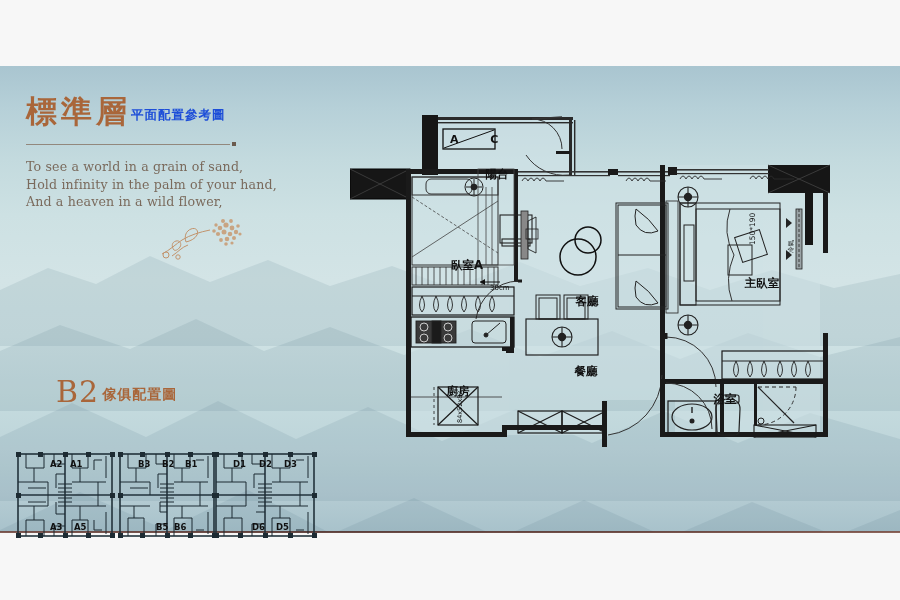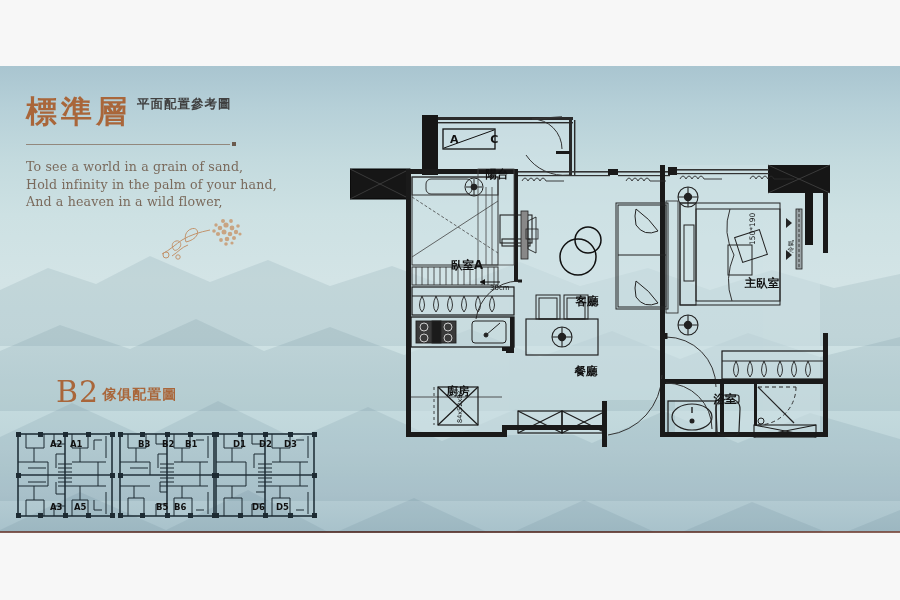--- a/index.html
+++ b/index.html
@@ -37,31 +37,31 @@
 
   #baseline {
     position:absolute; left:0; top:531px; width:900px; height:2px;
     background:linear-gradient(90deg,#6e4138,#4e2a24 35%,#5c332b 70%,#7a4a3e);
     opacity:.85;
   }
 
   
   #leftcol { position:absolute; left:26px; top:96px; width:280px; }
 
-  .title-row { display:flex; gap:6px; }
+  .title-row { display:flex; align-items:flex-end; }
   .title-main {
     font-family:"DejaVu Serif", serif;
     font-size:31px; font-weight:700; letter-spacing:4px;
     color:#a9663a;
     line-height:1;
   }
   .title-sub {
     font-family:"DejaVu Serif", serif;
     font-size:12.5px; font-weight:700; letter-spacing:1px;
-    color:#404040; padding-bottom:3px;
+    color:#1d4ed8; padding-bottom:3px;
   }
 
   .divider { position:relative; margin-top:15px; width:210px; height:6px; }
   .divider .rule { position:absolute; left:0; top:2px; width:204px; height:1px; background:#8a7a6c; opacity:.85; }
   .divider .dot { position:absolute; right:0; top:0px; width:4px; height:4px; background:#6b5b4e; }
 
   .poem {
     margin-top:10px;
     font-family:"DejaVu Serif", serif;
     font-size:12.6px; line-height:17.5px;
@@ -75,21 +75,21 @@
   .unit-code {
     font-family:"DejaVu Serif", serif;
     font-size:30px; font-weight:400; color:#a9663a; line-height:1; letter-spacing:1px;
   }
   .unit-desc {
     font-family:"DejaVu Serif", serif;
     font-size:14px; font-weight:700; color:#a9663a; letter-spacing:1px; padding-bottom:3px;margin-top:20px;
   }
 
   
-  #keyplan { position:absolute; left:12px; top:428px; width:305px; height:100px; }
+  #keyplan { position:absolute; left:12px; top:448px; width:305px; height:100px; }
   #keyplan svg { display:block; }
 
   
   #plan { position:absolute; left:350px; top:105px; width:510px; height:380px; }
   #plan svg { display:block; }
 
   .lbl { font-family:"DejaVu Sans", sans-serif; fill:#111; }
 </style>
 </head>
 <body>

